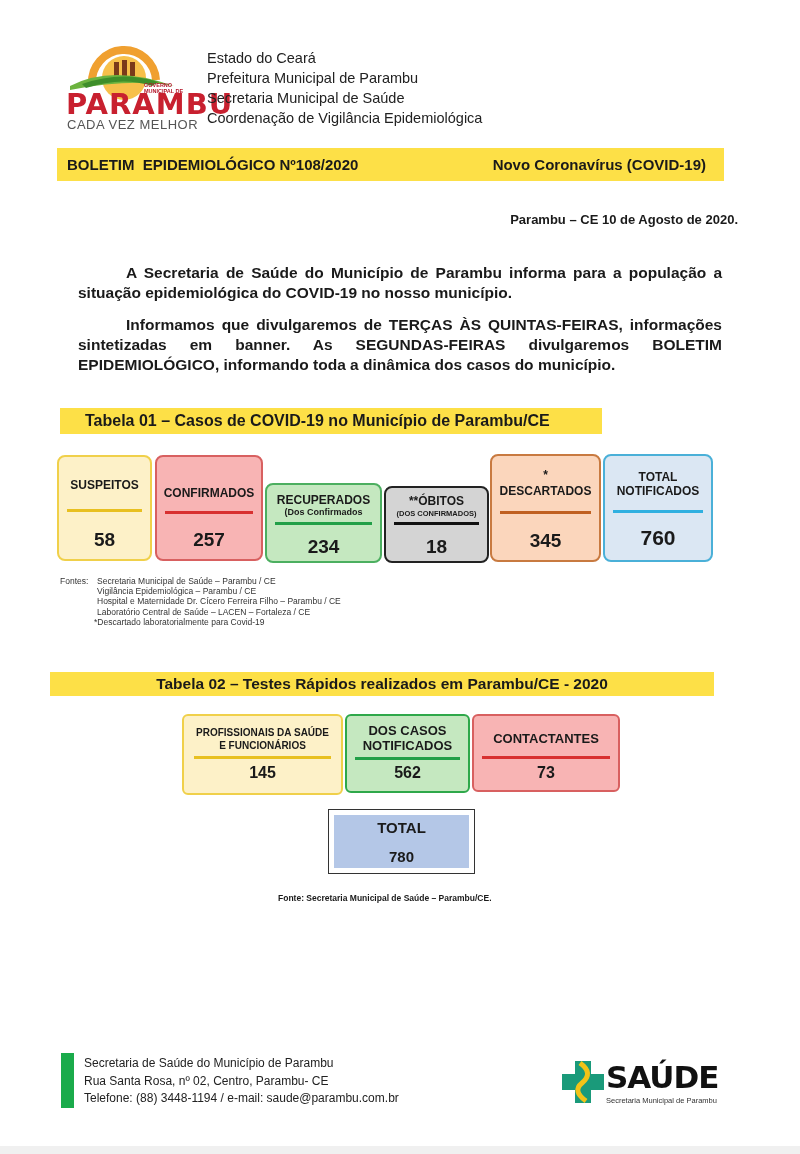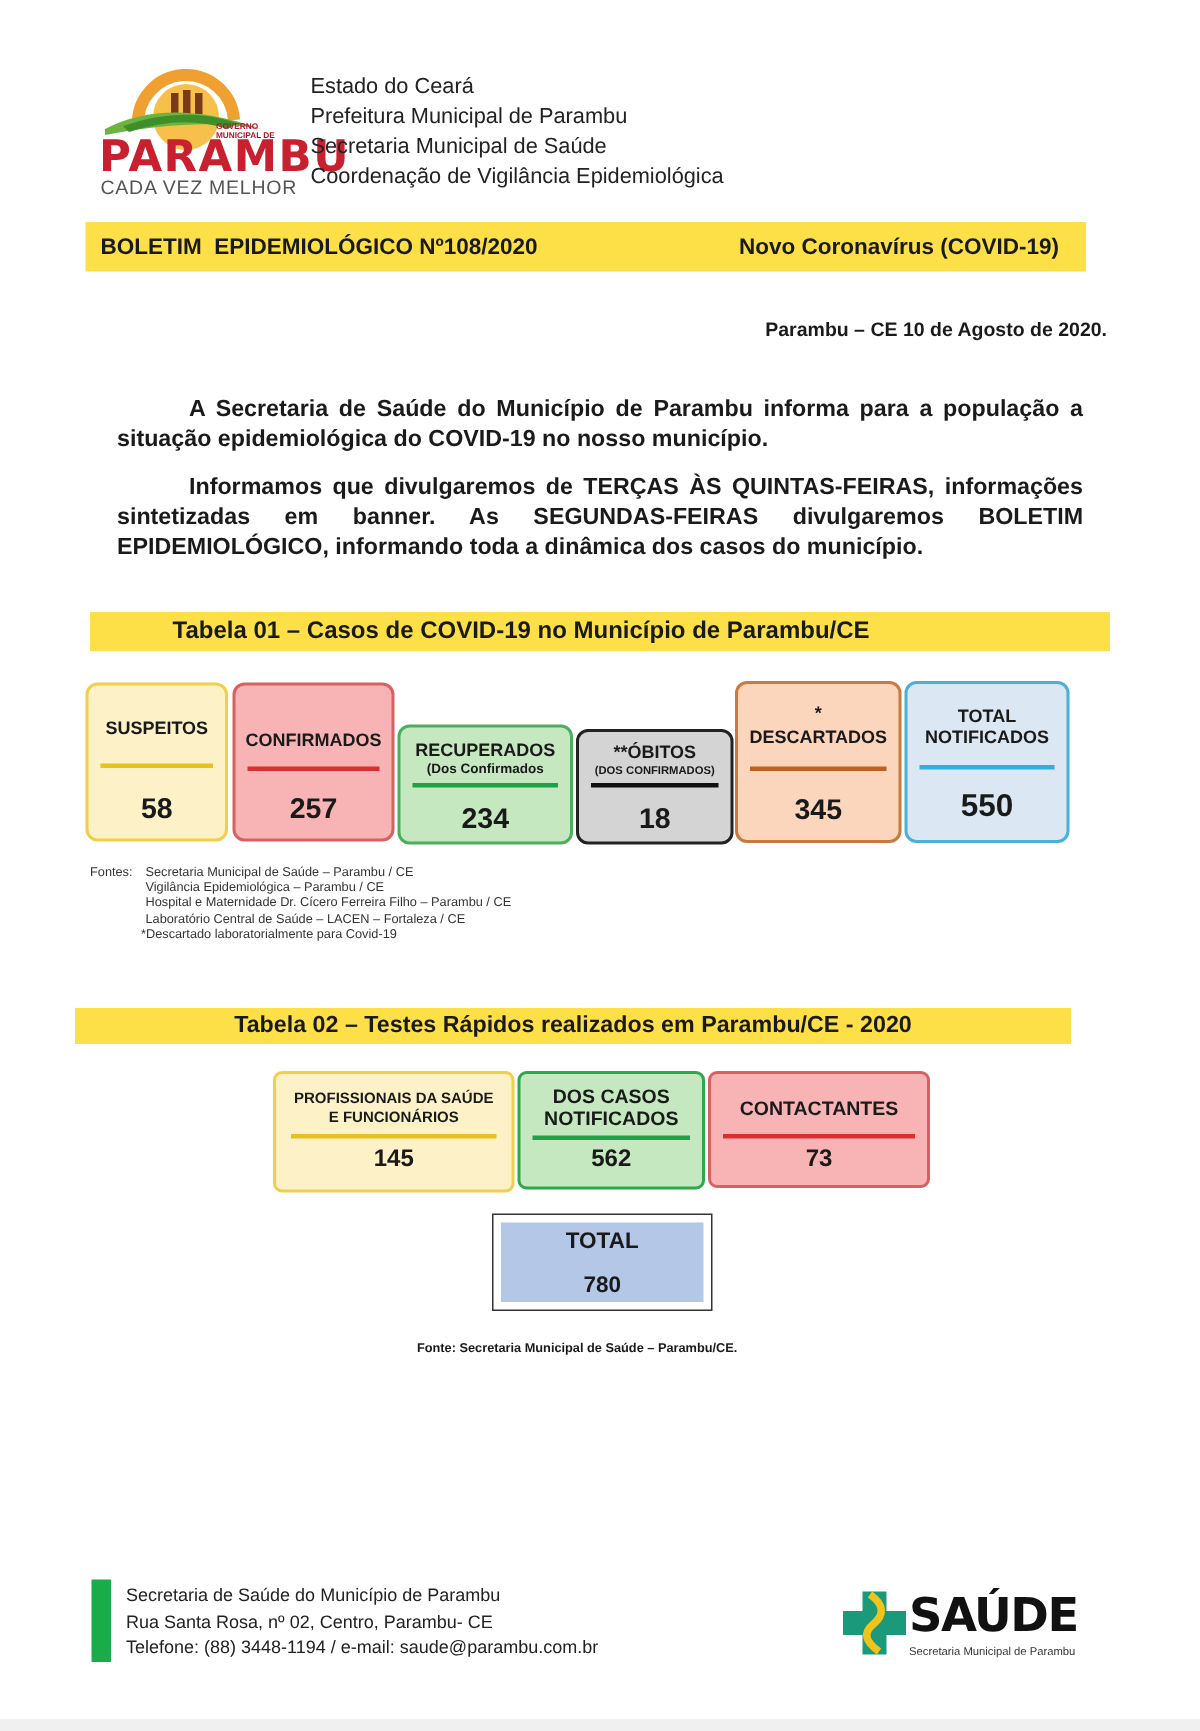--- a/index.html
+++ b/index.html
@@ -7,21 +7,21 @@
        font-family:"Liberation Sans",sans-serif;color:#1a1a1a;}
   .abs{position:absolute;}
   
   .logo{left:62px;top:44px;width:140px;height:88px;}
   .hdr-lines{left:207px;top:48px;font-size:14.5px;line-height:20px;color:#222;}
   .bar{background:#fde047;}
   .title-bar{left:57px;top:148px;width:667px;height:33px;display:flex;align-items:center;justify-content:space-between;padding:0 18px 0 10px;box-sizing:border-box;font-weight:bold;font-size:15px;font-family:"Liberation Sans",sans-serif;}
   .date{right:62px;top:212px;font-weight:bold;font-size:13px;}
   .para{left:66px;width:668px;font-weight:bold;font-size:15.5px;line-height:20px;text-align:justify;}
   .para p{margin:12px;text-indent:48px;}
-  .t1-bar{left:60px;top:408px;width:680px;height:26px;font-weight:bold;font-size:16px;display:flex;align-items:center;padding-left:55px;box-sizing:border-box;}
+  .t1-bar{left:60px;top:408px;width:542px;height:26px;font-weight:bold;font-size:16px;display:flex;align-items:center;padding-left:25px;box-sizing:border-box;}
   .card{position:absolute;border-radius:8px;border:2.5px solid;box-sizing:border-box;text-align:center;font-weight:bold;}
   .card .lbl{font-size:12px;line-height:14px;}
   .card .sub{font-size:9px;font-weight:bold;line-height:11px;}
   .card .line{position:absolute;left:8px;right:8px;height:3px;}
   .card .val{position:absolute;left:0;right:0;font-size:19px;}
   .fontes{left:60px;top:576px;font-size:8.5px;line-height:10.2px;color:#333;}
   .t2-bar{left:50px;top:672px;width:664px;height:24px;font-weight:bold;font-size:15.5px;display:flex;align-items:center;justify-content:center;}
   .t2card .lbl{font-size:11.5px;}
   .total-box{left:328px;top:809px;width:147px;height:65px;border:1.5px solid #333;box-sizing:border-box;padding:5px;}
   .total-inner{background:#b4c7e7;width:100%;height:100%;text-align:center;font-weight:bold;font-size:15px;}
@@ -102,21 +102,21 @@
   <div class="abs lbl" style="left:0;right:0;top:12px;">*</div>
   <div class="abs lbl" style="left:0;right:0;top:28px;">DESCARTADOS</div>
   <div class="line" style="top:55px;background:#c06020;"></div>
   <div class="val" style="top:74px;">345</div>
 </div>
 
 <div class="card" style="left:603px;top:454px;width:110px;height:108px;background:#dbe7f3;border-color:#4ab0d8;">
   <div class="abs lbl" style="left:0;right:0;top:14px;">TOTAL</div>
   <div class="abs lbl" style="left:0;right:0;top:28px;">NOTIFICADOS</div>
   <div class="line" style="top:54px;background:#30b0e0;"></div>
-  <div class="val" style="top:70px;font-size:21px;">550</div>
+  <div class="val" style="top:70px;font-size:21px;">760</div>
 </div>
 
 <div class="abs fontes">
   <div style="display:flex;">
     <span style="width:37px;">Fontes:</span>
     <div>
       <div>Secretaria Municipal de Saúde – Parambu / CE</div>
       <div>Vigilância Epidemiológica – Parambu / CE</div>
       <div>Hospital e Maternidade Dr. Cícero Ferreira Filho – Parambu / CE</div>
       <div>Laboratório Central de Saúde – LACEN – Fortaleza / CE</div>

